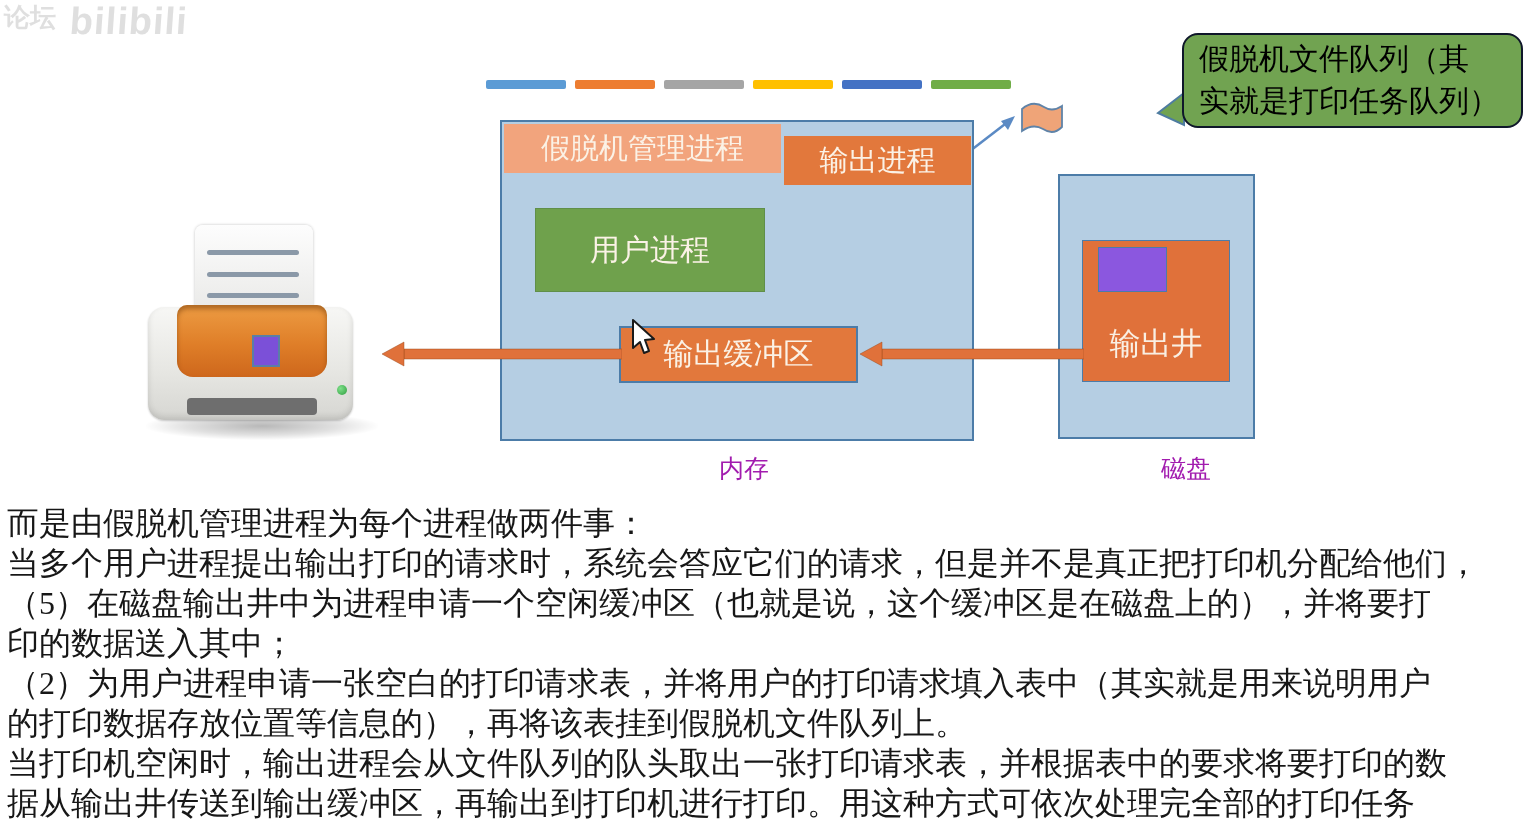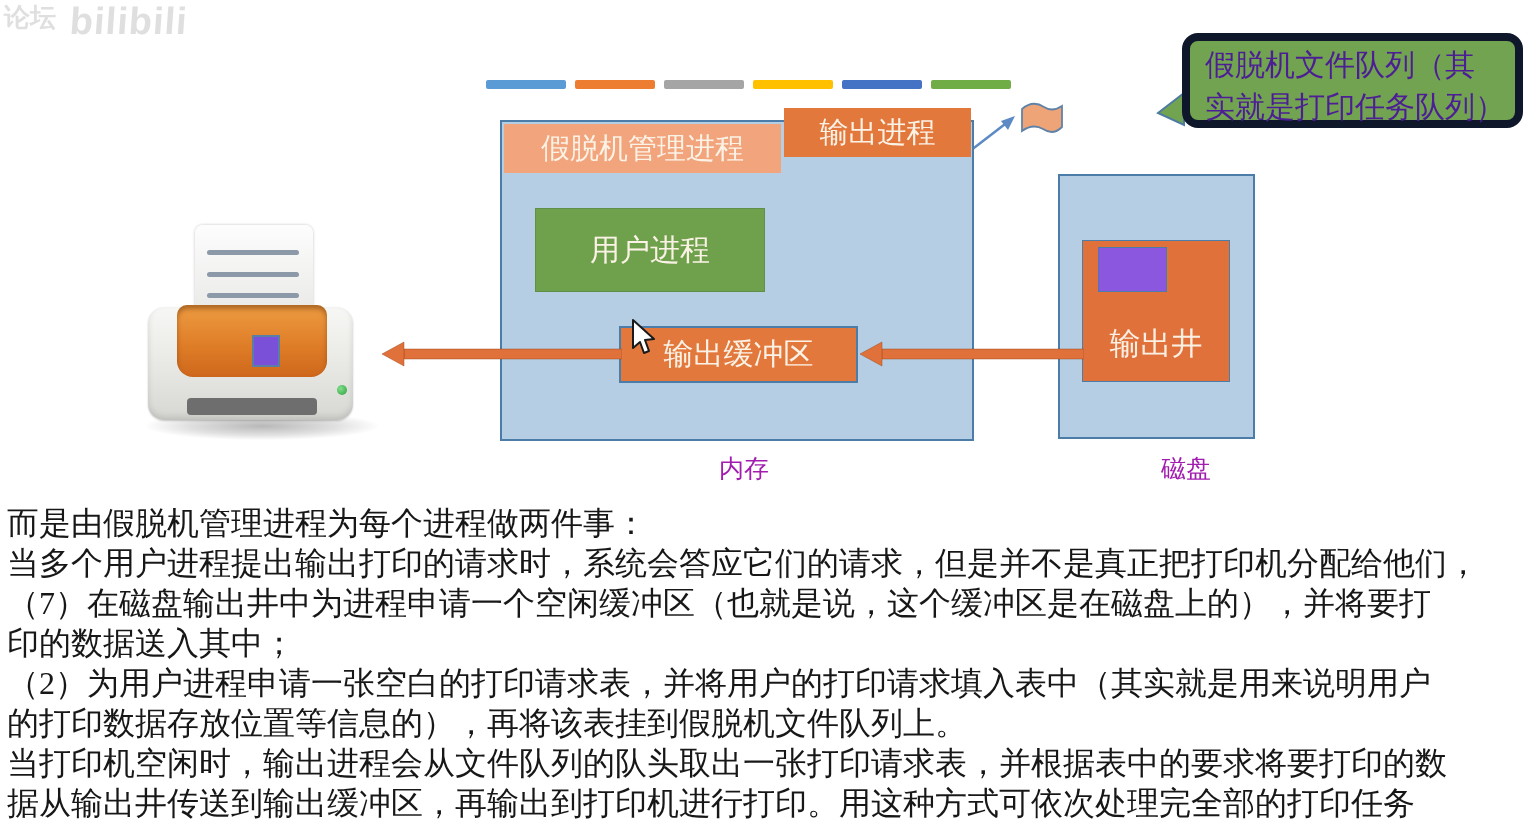--- a/index.html
+++ b/index.html
@@ -15,37 +15,37 @@
 
   
   .page-title{left:480px;top:16px;width:530px;text-align:center;font-size:42px;font-weight:bold;
               color:#4E86C6;letter-spacing:5px;}
 
   
   .bars{left:486px;top:80px;display:flex;gap:9px;}
   .bar{width:80px;height:9px;border-radius:2px;}
 
   
-  .callout{left:1182px;top:33px;width:341px;height:95px;box-sizing:border-box;border:8px solid #0f172a;
-           border-radius:16px;color:#4c1d95;font-size:30px;line-height:42px;padding:3px 0 0 15px;z-index:3;}
+  .callout{left:1182px;top:33px;width:341px;height:95px;box-sizing:border-box;border:2px solid #0f172a;
+           border-radius:16px;color:#000000;font-size:30px;line-height:42px;padding:3px 0 0 15px;z-index:3;}
   .callout-tail{left:1150px;top:85px;z-index:2;}
 
   
   .flag{left:1016px;top:100px;}
   .flag-arrow{left:965px;top:108px;}
 
   
   .panel{box-sizing:border-box;border:2px solid #4C7CA8;}
   .memory-panel{left:500px;top:120px;width:474px;height:321px;}
   .disk-panel{left:1058px;top:174px;width:197px;height:265px;}
 
   .proc-box{box-sizing:border-box;display:flex;align-items:center;justify-content:center;
             color:#FBF2E6;font-size:29px;}
   .spool-manager{left:504px;top:124px;width:277px;height:49px;text-align:center;}
-  .output-process{left:784px;top:108px;width:187px;height:49px;}
+  .output-process{left:784px;top:136px;width:187px;height:49px;}
   .user-process{left:535px;top:208px;width:230px;height:84px;font-size:30px;border:1px solid rgba(70,110,70,0.35);}
   .output-buffer{left:619px;top:326px;width:239px;height:57px;font-size:30px;border:2px solid #4C7CA8;}
   .output-well{left:1082px;top:240px;width:148px;height:142px;border:1px solid #4C7CA8;
                display:flex;align-items:flex-end;justify-content:center;color:#F9EFE3;
                font-size:31px;padding-bottom:16px;box-sizing:border-box;}
   .well-slot{left:1098px;top:247px;width:69px;height:45px;border:1px solid #4C7CA8;box-sizing:border-box;}
 
   .zone-label{width:200px;text-align:center;font-size:25px;color:#a21caf;top:452px;}
   .label-memory{left:644px;}
   .label-disk{left:1086px;}
@@ -157,21 +157,21 @@
     <div class="abs printer-slot"></div>
   </div>
 
   <svg class="abs cursor" width="26" height="38">
     <path d="M4,2 L4,30 L11,24 L15,35 L20,33 L16,22 L25,21 Z" fill="#ffffff" stroke="#1a1a1a" stroke-width="2" stroke-linejoin="round"></path>
   </svg>
 
   <div class="abs body-text">
     <div class="line">而是由假脱机管理进程为每个进程做两件事：</div>
     <div class="line">当多个用户进程提出输出打印的请求时，系统会答应它们的请求，但是并不是真正把打印机分配给他们，</div>
-    <div class="line">（7）在磁盘输出井中为进程申请一个空闲缓冲区（也就是说，这个缓冲区是在磁盘上的），并将要打</div>
+    <div class="line">（5）在磁盘输出井中为进程申请一个空闲缓冲区（也就是说，这个缓冲区是在磁盘上的），并将要打</div>
     <div class="line">印的数据送入其中；</div>
     <div class="line">（2）为用户进程申请一张空白的打印请求表，并将用户的打印请求填入表中（其实就是用来说明用户</div>
     <div class="line">的打印数据存放位置等信息的），再将该表挂到假脱机文件队列上。</div>
     <div class="line">当打印机空闲时，输出进程会从文件队列的队头取出一张打印请求表，并根据表中的要求将要打印的数</div>
     <div class="line">据从输出井传送到输出缓冲区，再输出到打印机进行打印。用这种方式可依次处理完全部的打印任务</div>
   </div>
 
 </div>
 
 </body></html>

